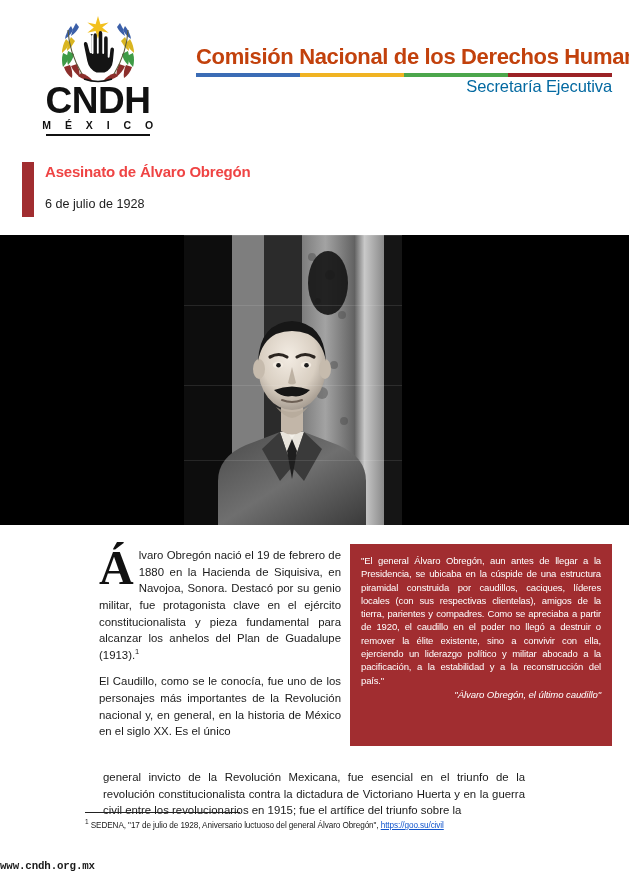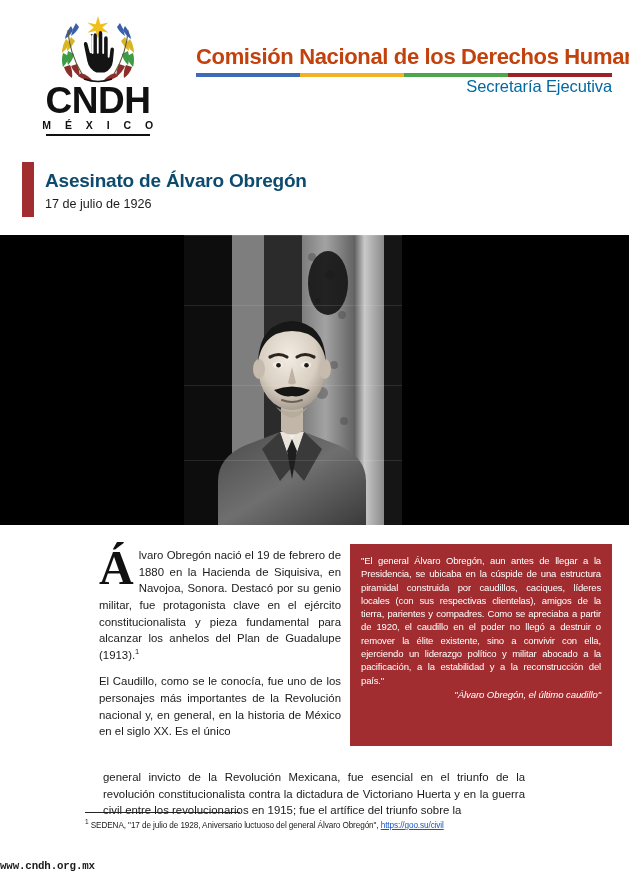--- a/index.html
+++ b/index.html
@@ -112,25 +112,25 @@
   }
   .title-accent {
     position: absolute;
     left: 22px; top: 2px;
     width: 12px;
     height: 55px;
     background: #A12D30;
   }
   .doc-title {
     position: absolute;
-    left: 45px; top: 10px;
-    font-family: "Liberation Sans", sans-serif;
-    font-weight: bold;
-    font-size: 19px;
-    color: #0c4a6e;
+    left: 45px; top: 3px;
+    font-family: "Liberation Sans", sans-serif;
+    font-weight: bold;
+    font-size: 15px;
+    color: #ef4444;
     letter-spacing: -0.2px;
   }
   .doc-date {
     position: absolute;
     left: 45px; top: 37px;
     font-family: "Liberation Sans", sans-serif;
     font-size: 12.6px;
     color: #1c1c1c;
   }
 
@@ -319,21 +319,21 @@
       <span style="background:#4CA64C"></span>
       <span style="background:#9B2226"></span>
     </div>
     <div class="sub-name">Secretaría Ejecutiva</div>
   </div>
 </div>
 
 <div class="title-block">
   <div class="title-accent"></div>
   <div class="doc-title">Asesinato de Álvaro Obregón</div>
-  <div class="doc-date">17 de julio de 1926</div>
+  <div class="doc-date">6 de julio de 1928</div>
 </div>
 
 <div class="photo-banner">
   <div class="photo-frame">
     <svg width="218" height="290" viewBox="0 0 218 290" xmlns="http://www.w3.org/2000/svg">
       <defs>
         <linearGradient id="wallg" x1="0" y1="0" x2="1" y2="0">
           <stop offset="0%" stop-color="#1a1a1a"></stop>
           <stop offset="100%" stop-color="#2a2a2a"></stop>
         </linearGradient>

